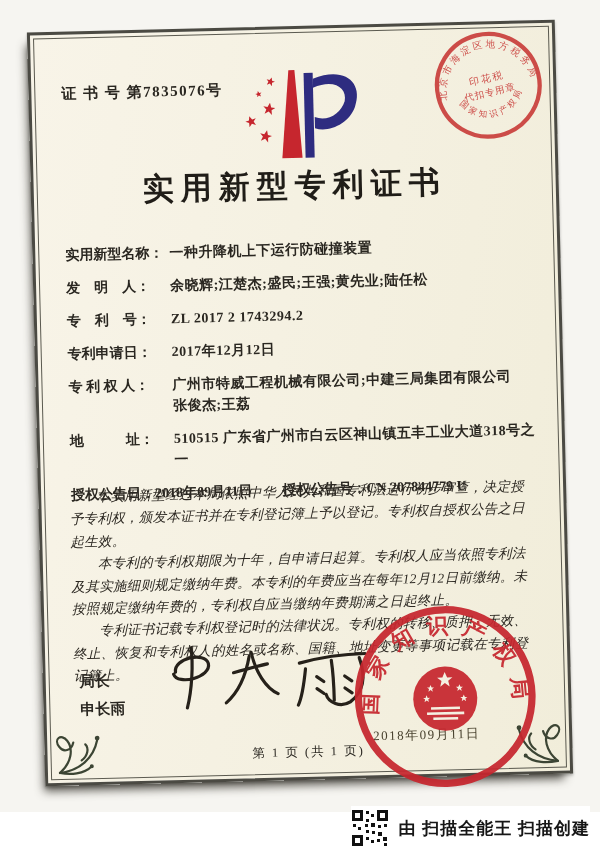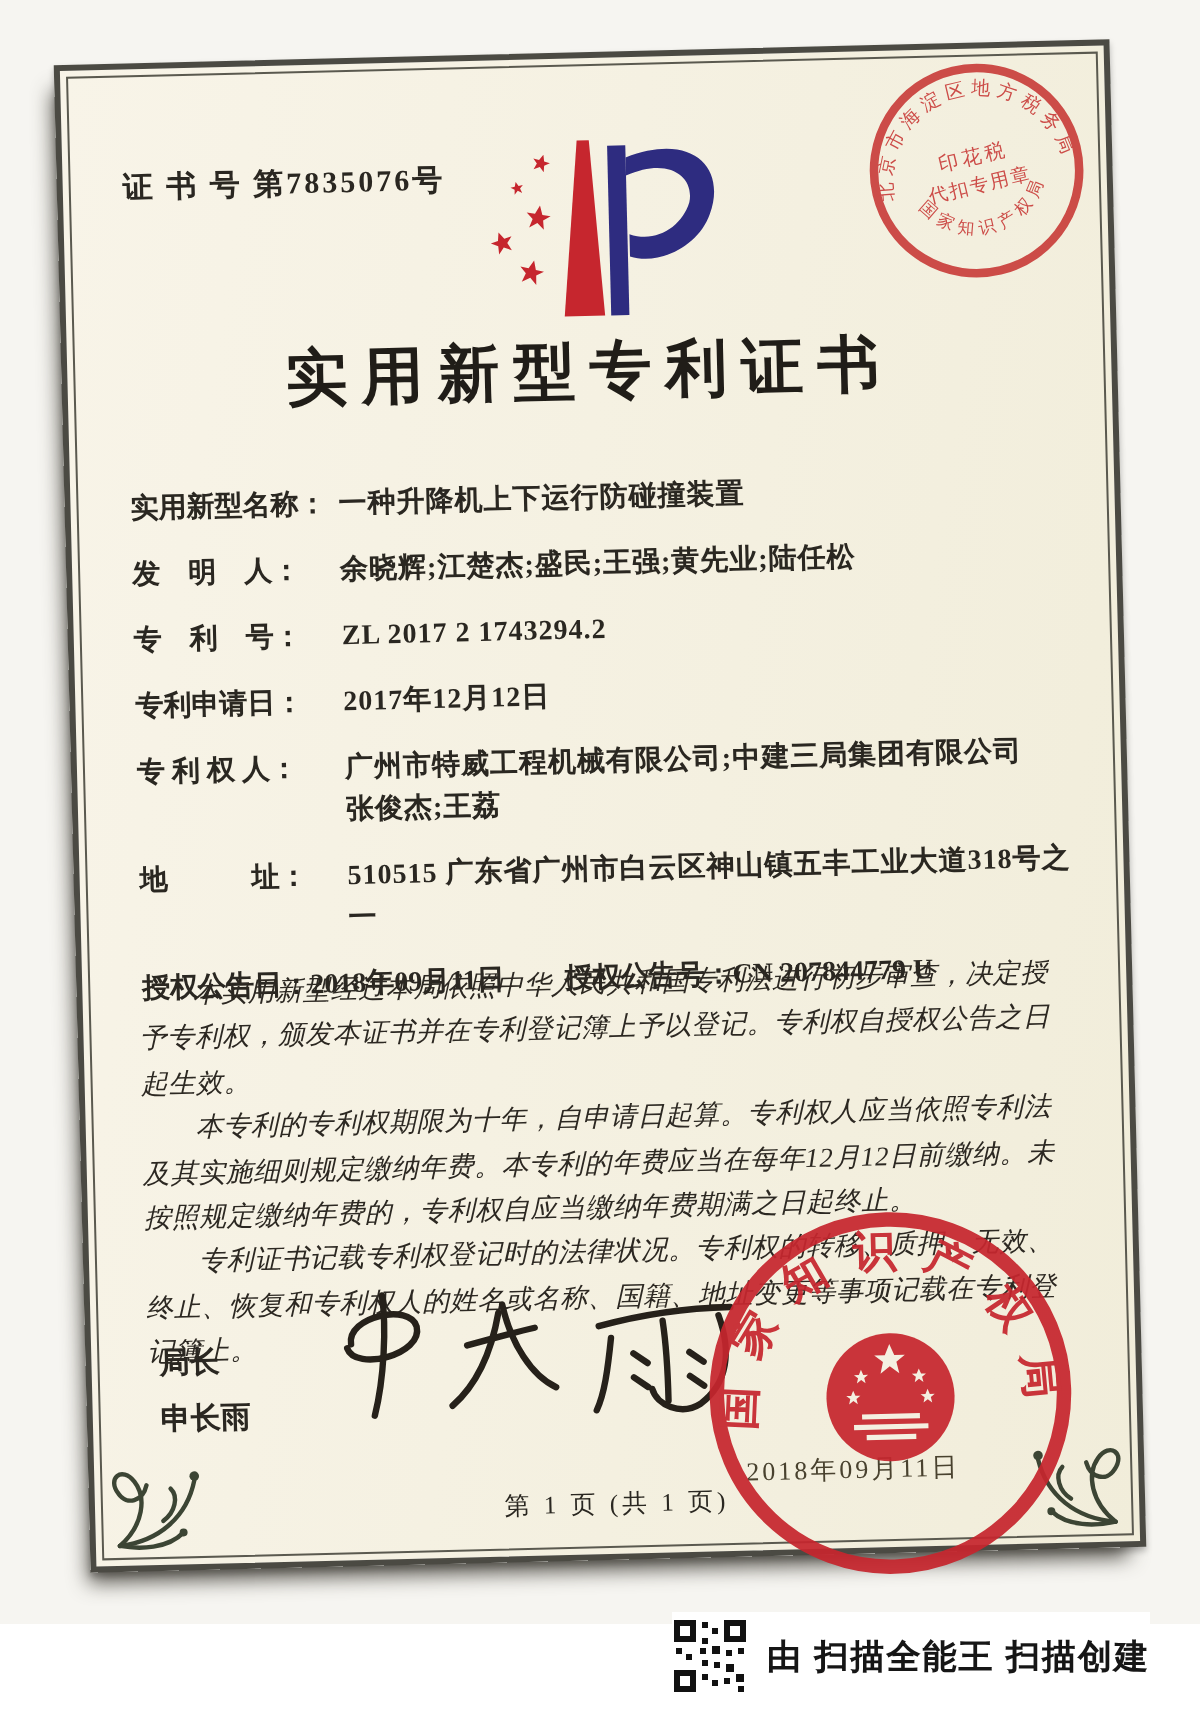--- a/index.html
+++ b/index.html
@@ -30,21 +30,21 @@
   .sig-title{position:absolute;left:34px;top:638px;font-size:15px;font-weight:700;}
   .sig-name{position:absolute;left:34px;top:666px;font-size:15px;font-weight:700;}
   .signature{position:absolute;left:108px;top:610px;width:240px;height:94px;}
   .sr{position:absolute;width:1px;height:1px;overflow:hidden;clip-path:inset(50%);}
   .seal{position:absolute;left:306px;top:578px;width:186px;height:186px;opacity:.93;z-index:3;}
   .seal-date{position:absolute;left:326px;top:700px;font-size:13px;letter-spacing:1.5px;color:#49422f;z-index:1;}
   .page-no{position:absolute;left:0;right:0;bottom:16px;text-align:center;font-size:12.5px;letter-spacing:2px;}
   .ornament{position:absolute;width:62px;height:62px;}
   .ornament.ol{left:4px;bottom:4px;}
   .ornament.or{right:4px;bottom:4px;transform:scaleX(-1);}
-  .wm{position:absolute;right:25px;bottom:6px;height:44px;display:flex;align-items:center;gap:10px;background:#ffffff;}
+  .wm{position:absolute;right:10px;bottom:6px;height:44px;display:flex;align-items:center;gap:10px;background:#ffffff;}
   .wm-text{font-family:"Liberation Sans","DejaVu Sans",sans-serif;font-size:17px;font-weight:700;color:#161616;letter-spacing:1px;}
   .qr{width:38px;height:38px;}
   svg text{font-family:"Liberation Serif","DejaVu Serif",serif;}
 </style>
 </head>
 <body>
 
 <div class="scan">
   <div class="cert">
     <div class="inner-frame"></div>

